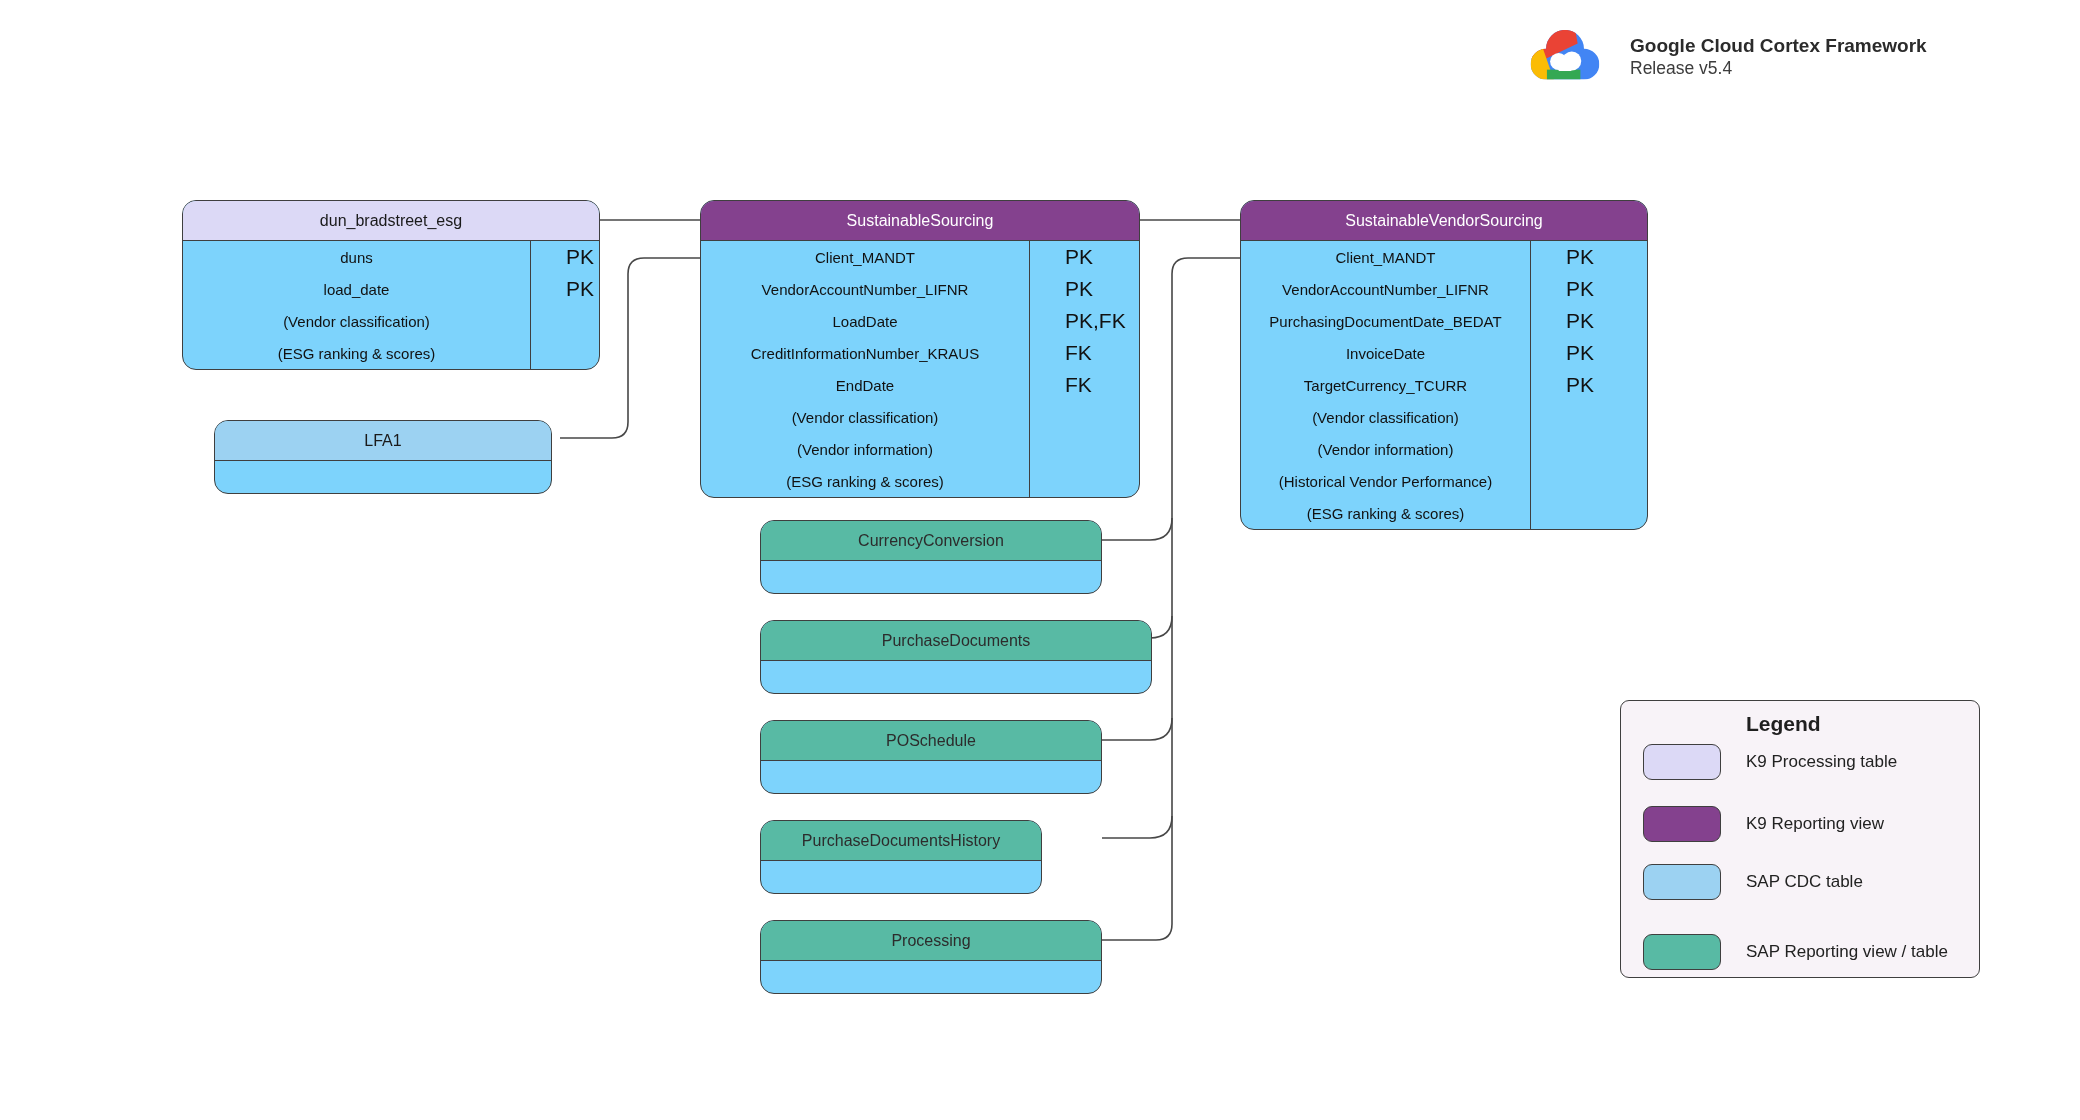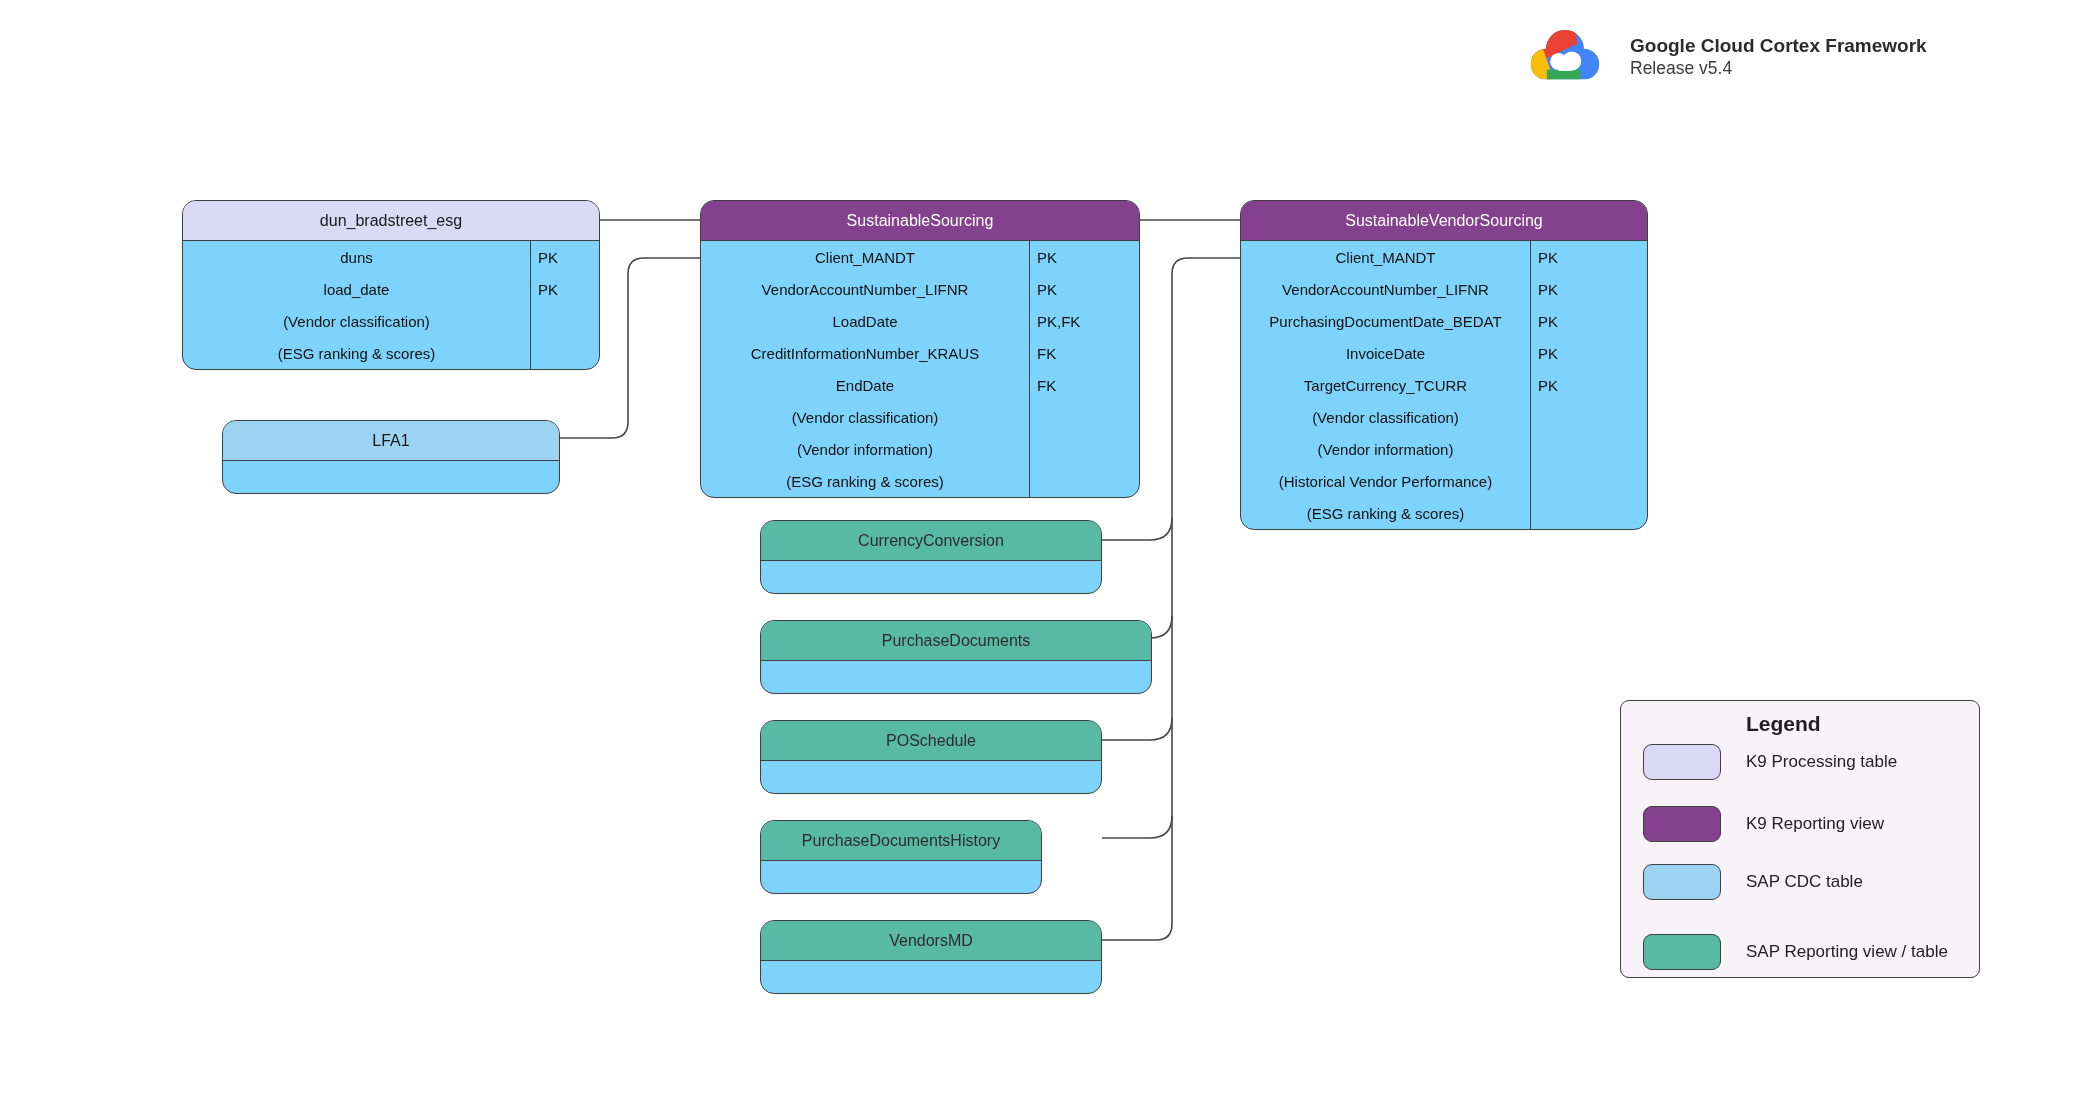--- a/index.html
+++ b/index.html
@@ -33,21 +33,21 @@
   .hdr-sap{background:#58baa4;color:#2c2c2c;}
   .entity .body{display:flex;}
   .entity .labels{flex:1;}
   .entity .keys{border-left:1.6px solid #3f3f3f;box-sizing:border-box;}
   .entity .r{
     height:32px;display:flex;align-items:center;justify-content:center;
     font-size:15px;white-space:nowrap;
   }
   .entity .k{
     height:32px;display:flex;align-items:center;
-    padding-left:7px;font-size:15px;white-space:nowrap;
+    padding-left:7px;font-size:21px;white-space:nowrap;margin-left:28px;
   }
   
   #wires{position:absolute;left:0;top:0;width:2080px;height:1120px;pointer-events:none;}
   #wires path{stroke:#474747;stroke-width:1.6;fill:none;}
   
   .legend{
     position:absolute;left:1620px;top:700px;width:360px;height:278px;
     background:#f8f3f8;border:1.6px solid #3f3f3f;border-radius:9px;
     box-sizing:border-box;
   }
@@ -183,21 +183,21 @@
         <div class="k">PK</div>
         <div class="k">PK</div>
         <div class="k"></div>
         <div class="k"></div>
         <div class="k"></div>
         <div class="k"></div>
       </div>
     </div>
   </div>
 
-  <div class="entity" style="left:222px;top:420px;width:338px;">
+  <div class="entity" style="left:214px;top:420px;width:338px;">
     <div class="hdr hdr-cdc">LFA1</div>
     <div class="body">
         <div class="labels">
           <div class="r"></div>
         </div>
       </div>
   </div>
 
   <div class="entity" style="left:760px;top:520px;width:342px;">
     <div class="hdr hdr-sap">CurrencyConversion</div>
@@ -229,21 +229,21 @@
   <div class="entity" style="left:760px;top:820px;width:282px;">
     <div class="hdr hdr-sap">PurchaseDocumentsHistory</div>
     <div class="body">
         <div class="labels">
           <div class="r"></div>
         </div>
       </div>
   </div>
 
   <div class="entity" style="left:760px;top:920px;width:342px;">
-    <div class="hdr hdr-sap">VendorsMD</div>
+    <div class="hdr hdr-sap">Processing</div>
     <div class="body">
         <div class="labels">
           <div class="r"></div>
         </div>
       </div>
   </div>
 
   <div class="legend">
     <div class="ltitle">Legend</div>
     <div class="litem" style="top:43px;">

